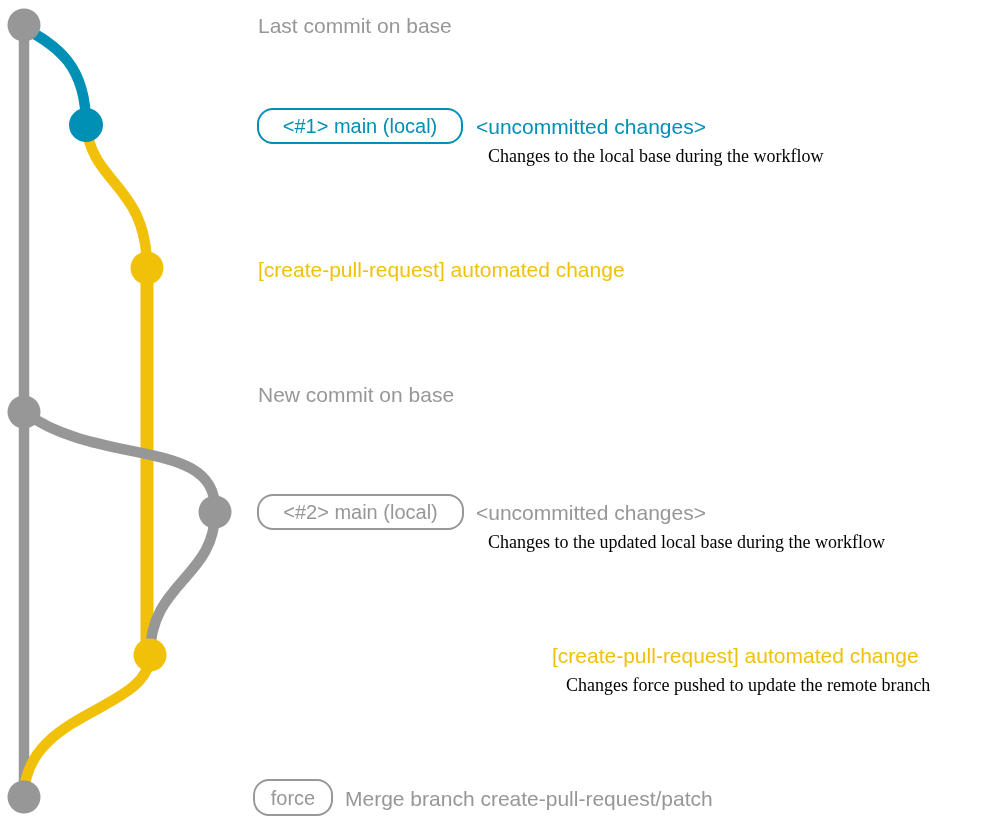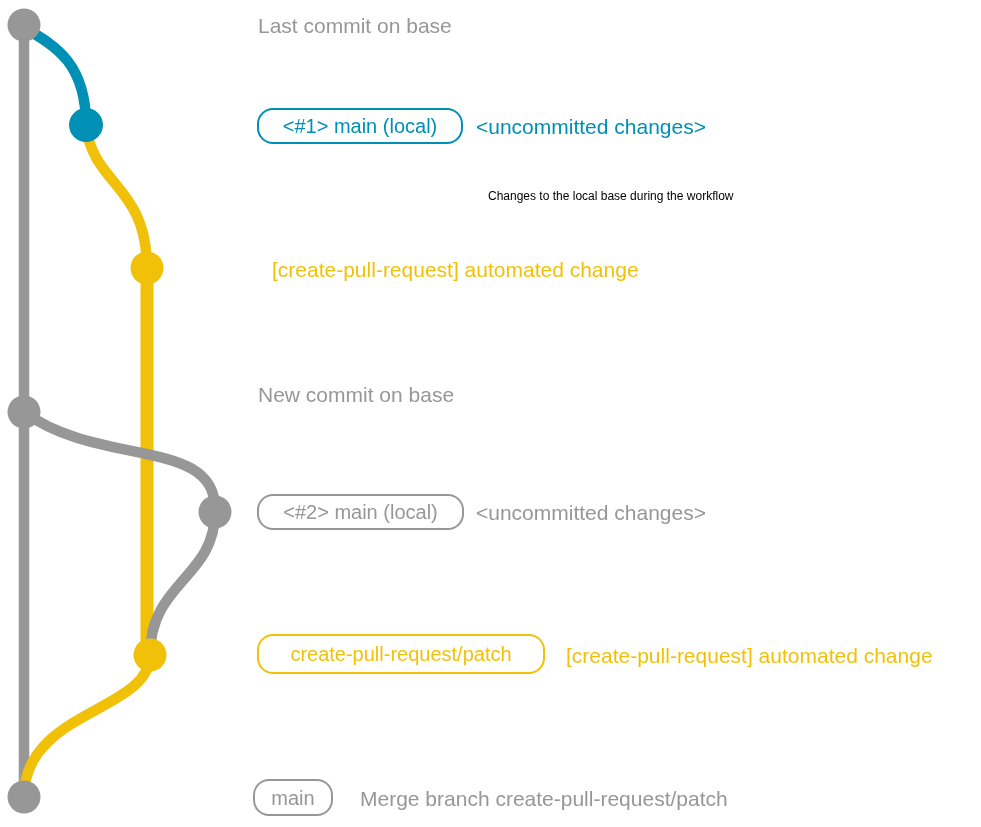--- a/index.html
+++ b/index.html
@@ -14,24 +14,24 @@
   .lwt{stroke-width:13;}
   .stroke-gray{stroke:var(--c-gray);}
   .stroke-blue{stroke:var(--c-blue);}
   .stroke-yellow{stroke:var(--c-yellow);}
   .fill-gray{fill:var(--c-gray);}
   .fill-blue{fill:var(--c-blue);}
   .fill-yellow{fill:var(--c-yellow);}
   .txt{position:absolute;font-size:21px;line-height:25px;white-space:nowrap;}
   .t-gray{color:var(--c-gray);}
   .t-blue{color:var(--c-blue);}
-  .t-yellow{color:var(--c-yellow);margin-left:14px;}
+  .t-yellow{color:var(--c-yellow);}
   .cap{
-    position:absolute;font-family:Liberation Sans, sans-serif;
-    font-size:12px;line-height:22px;color:var(--c-text);white-space:nowrap;margin-top:40px;
+    position:absolute;font-family:Liberation Serif, serif;
+    font-size:18px;line-height:22px;color:var(--c-text);white-space:nowrap;
   }
   .label-box{
     position:absolute;display:flex;align-items:center;justify-content:center;
     border:2px solid;border-radius:16px;box-sizing:border-box;
     font-size:20px;line-height:24px;white-space:nowrap;background:var(--c-background,#fff);
   }
   .b-blue{border-color:var(--c-blue);color:var(--c-blue);}
   .b-gray{border-color:var(--c-gray);color:var(--c-gray);justify-content:center;}
   .b-yellow{border-color:var(--c-yellow);color:var(--c-yellow);}
 </style>
@@ -74,24 +74,23 @@
   <div class="cap" style="left:488px;top:145px">Changes to the local base during the workflow</div>
 
   <div class="txt t-yellow" style="left:258px;top:257px">[create-pull-request] automated change</div>
 
   <div class="txt t-gray" style="left:258px;top:382px">New commit on base</div>
 
   <div class="label-box b-gray" style="left:257px;top:494px;width:207px;height:36px">
     <span>&lt;#2&gt; main (local)</span>
   </div>
   <div class="txt t-gray" style="left:476px;top:500px">&lt;uncommitted changes&gt;</div>
+  <div class="cap" style="left:488px;top:531px">Changes to the updated local base during the workflow</div>
 
-  <div class="label-box b-yellow" style="left:257px;top:634px;width:288px;height:40px">
-    <span>create-pull-request/patch</span>
-  </div>
   <div class="txt t-yellow" style="left:552px;top:643px">[create-pull-request] automated change</div>
+  <div class="cap" style="left:566px;top:674px">Changes force pushed to update the remote branch</div>
 
   <div class="label-box b-gray" style="left:253px;top:779px;width:80px;height:37px">
-    <span>main</span>
+    <span>force</span>
   </div>
-  <div class="txt t-gray" style="left:360px;top:786px">Merge branch create-pull-request/patch</div>
+  <div class="txt t-gray" style="left:345px;top:786px">Merge branch create-pull-request/patch</div>
 
 </div>
 
 </body></html>

